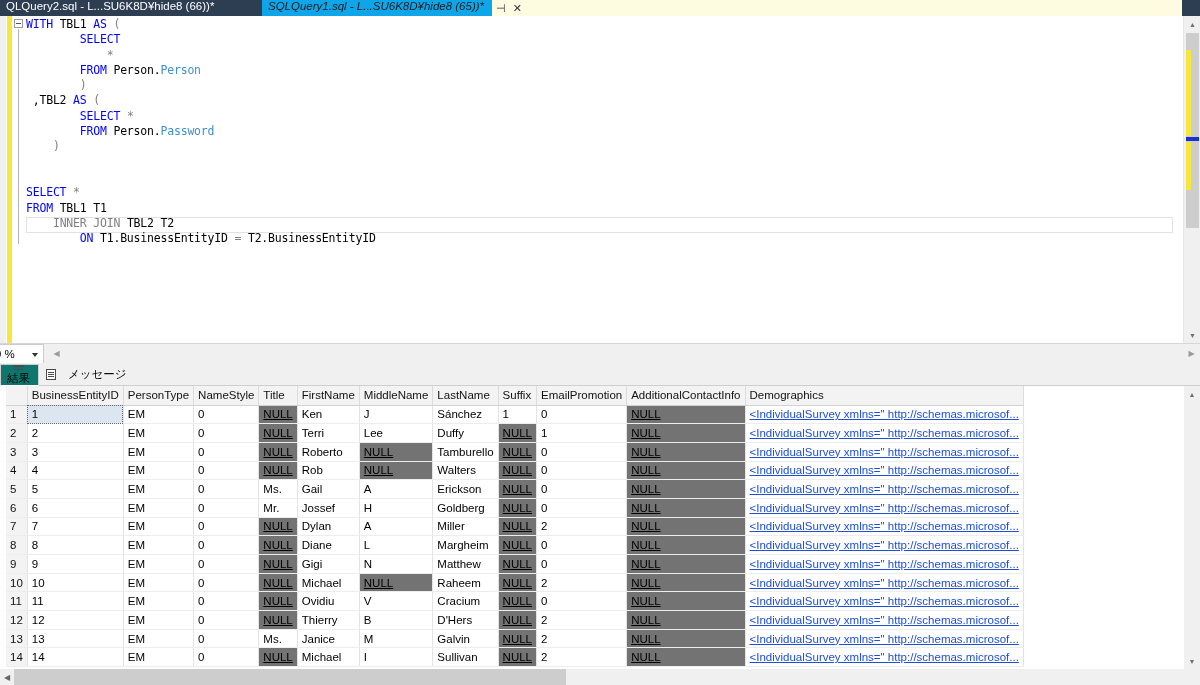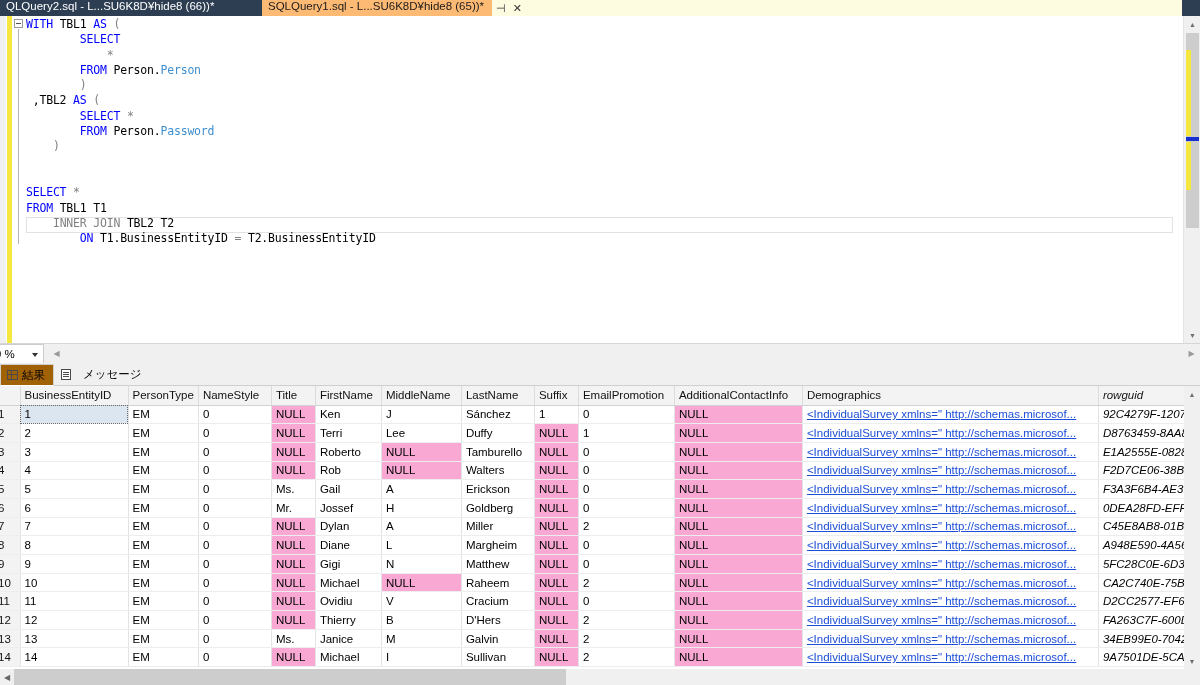--- a/index.html
+++ b/index.html
@@ -26,22 +26,23 @@
     font-size: 11.5px;
     white-space: nowrap;
     display: flex; align-items: center;
     user-select: none;
   }
   .tab.inactive {
     background: #2d3e53; color: #ffffff;
     width: 262px;
   }
   .tab.active {
-    background: #fdba74; color: #1b1b1b;
+    background: #0ea5e9; color: #1b1b1b;
     flex: 0 0 auto;
+    font-style: italic;
   }
   .tab-controls {
     display: flex; align-items: center; gap: 7px;
     padding-left: 4px; padding-right: 6px;
     font-size: 11px; color: #333;
   }
   .tab-controls span { cursor: default; line-height: 16px; }
   .tabstrip-filler { flex: 1 1 auto; background: #fdfbe0; }
   .tabstrip-right { width: 18px; background: #2d3e53; }
 
@@ -164,36 +165,36 @@
   
   .result-tabs {
     position: absolute; left: 0; top: 363px; width: 1200px; height: 23px;
     background: #f0f0f0; border-bottom: 1px solid #cfcfcf;
     display: flex; align-items: flex-end;
   }
   .rtab {
     height: 22px; display: flex; align-items: center; gap: 4px;
     padding: 0 8px 0 6px; font-size: 11.5px; white-space: nowrap;
   }
-  .rtab.sel { background: #a16207; border: 1px solid #cfcfcf; border-bottom: 1px solid #ffffff; margin-bottom: -1px; }
+  .rtab.sel { background: #0f766e; border: 1px solid #cfcfcf; border-bottom: 1px solid #ffffff; margin-bottom: -1px; flex-direction: column; }
   .rtab.unsel { background: #f0f0f0; border: 1px solid transparent; gap: 12px; }
   .ic-grid {
     width: 11px; height: 10px; border: 1px solid #4a4a4a; position: relative; display:inline-block;
   }
   .ic-grid::before { content:""; position:absolute; left:0; top:3px; width:9px; height:1px; background:#4a4a4a; }
   .ic-grid::after  { content:""; position:absolute; left:3px; top:0; width:1px; height:8px; background:#4a4a4a; }
   .ic-msg {
     width: 10px; height: 11px; border: 1px solid #4a4a4a; background:#fff; position: relative; display:inline-block;
   }
   .ic-msg::before { content:""; position:absolute; left:1px; top:2px; width:6px; height:1px; box-shadow:0 2px 0 #4a4a4a,0 4px 0 #4a4a4a; background:#4a4a4a; }
 
   
   .grid-wrap {
-    position: absolute; left: 0; top: 386px; width: 1200px; height: 283px;
-    background: #ffffff; overflow: hidden;
+    position: absolute; left: 0; top: 386px; width: 1024px; height: 283px;
+    background: #ffffff; overflow: hidden; padding-left: 12px;
   }
   table.grid {
     border-collapse: collapse;
     table-layout: fixed;
     font-size: 11.5px;
     margin-left: -6px;
   }
   table.grid th, table.grid td {
     border-right: 1px solid #e3e3e3;
     border-bottom: 1px solid #ededed;
@@ -211,21 +212,21 @@
     border-right: 1px solid #dcdcdc;
     height: 19px;
     color: #111;
   }
   th.rowhdr, td.rowhdr {
     background: #f3f3f3;
     width: 26px;
     border-right: 1px solid #d2d2d2;
     color: #111;
   }
-  td.nullcell { background: #f9a8d4; }
+  td.nullcell { background: #737373; text-decoration: underline; }
   td.selcell {
     background: #dce6f1;
     outline: 1px dotted #6a6a6a;
     outline-offset: -1px;
   }
   td.demo a {
     color: #1d4ed8; text-decoration: underline; cursor: pointer;
   }
   .col-be   { width: 108px; }
   .col-pt   { width: 63px; }

